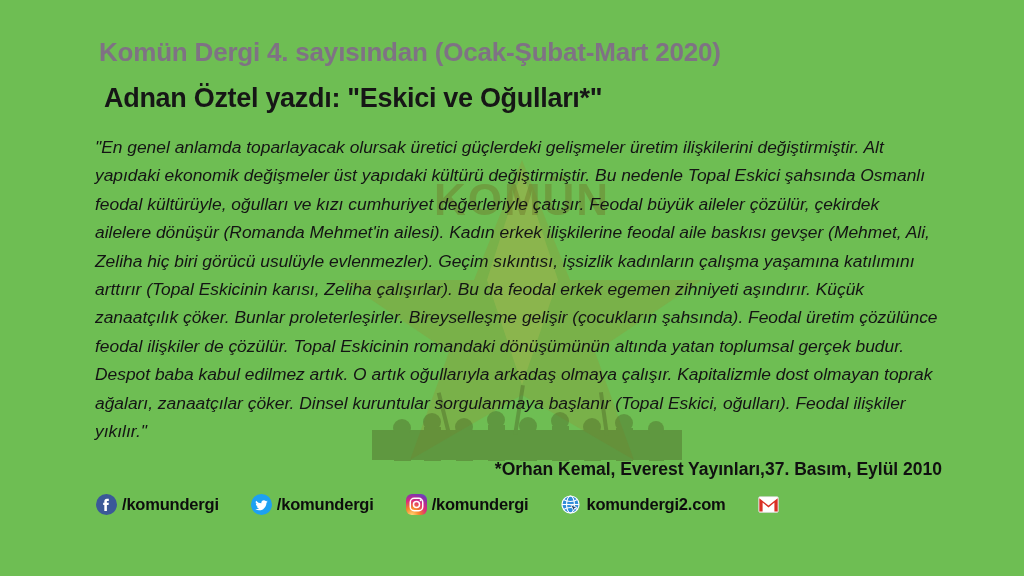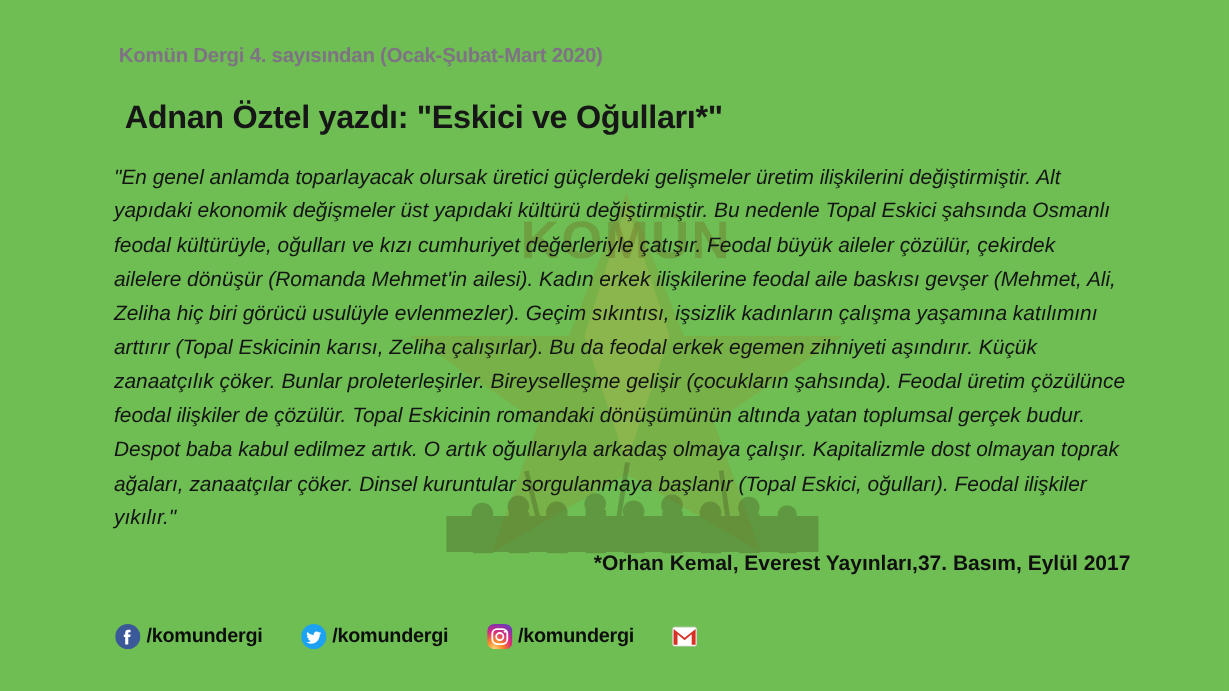--- a/index.html
+++ b/index.html
@@ -40,21 +40,21 @@
     width: 100%;
     height: 100%;
   }
 
   
   #kicker {
     position: absolute;
     left: 99px;
     top: 37px;
     z-index: 3;
-    font-size: 17px;
+    font-size: 26px;
     font-weight: bold;
     letter-spacing: -0.2px;
     color: #7F7284;
     white-space: nowrap;
   }
   #headline {
     position: absolute;
     left: 104px;
     top: 83px;
     z-index: 3;
@@ -100,21 +100,20 @@
     z-index: 3;
     display: flex;
     align-items: center;
     gap: 22px;
     white-space: nowrap;
   }
   .social-item {
     display: flex;
     align-items: center;
     gap: 5px;
-    margin-top: 26px;
   }
   .social-item .handle {
     font-size: 16.5px;
     font-weight: bold;
     color: #0d0d0d;
     letter-spacing: -0.2px;
   }
   .social-icon {
     width: 21px;
     height: 21px;
@@ -170,21 +169,21 @@
       </g>
     </svg>
   </div>
 
   <div id="kicker">Komün Dergi 4. sayısından (Ocak-Şubat-Mart 2020)</div>
 
   <div id="headline">Adnan Öztel yazdı: "Eskici ve Oğulları*"</div>
 
   <div id="quote">"En genel anlamda toparlayacak olursak üretici güçlerdeki gelişmeler üretim ilişkilerini değiştirmiştir. Alt yapıdaki ekonomik değişmeler üst yapıdaki kültürü değiştirmiştir. Bu nedenle Topal Eskici şahsında Osmanlı feodal kültürüyle, oğulları ve kızı cumhuriyet değerleriyle çatışır. Feodal büyük aileler çözülür, çekirdek ailelere dönüşür (Romanda Mehmet'in ailesi). Kadın erkek ilişkilerine feodal aile baskısı gevşer (Mehmet, Ali, Zeliha hiç biri görücü usulüyle evlenmezler). Geçim sıkıntısı, işsizlik kadınların çalışma yaşamına katılımını arttırır (Topal Eskicinin karısı, Zeliha çalışırlar). Bu da feodal erkek egemen zihniyeti aşındırır. Küçük zanaatçılık çöker. Bunlar proleterleşirler. Bireyselleşme gelişir (çocukların şahsında). Feodal üretim çözülünce feodal ilişkiler de çözülür. Topal Eskicinin romandaki dönüşümünün altında yatan toplumsal gerçek budur. Despot baba kabul edilmez artık. O artık oğullarıyla arkadaş olmaya çalışır. Kapitalizmle dost olmayan toprak ağaları, zanaatçılar çöker. Dinsel kuruntular sorgulanmaya başlanır (Topal Eskici, oğulları). Feodal ilişkiler yıkılır."</div>
 
-  <div id="attribution">*Orhan Kemal, Everest Yayınları,37. Basım, Eylül 2017</div>
+  <div id="attribution">*Orhan Kemal, Everest Yayınları,37. Basım, Eylül 2010</div>
 
   <div id="social-row">
 
     <div class="social-item">
       <span class="social-icon">
         <svg viewBox="0 0 32 32" xmlns="http://www.w3.org/2000/svg">
           <circle cx="16" cy="16" r="16" fill="#3B5998"></circle>
           <path d="M19.2 16.6h-2.6V26h-3.9v-9.4h-1.8v-3.3h1.8v-2.1c0-1.5.7-3.9 3.9-3.9l2.9.01v3.2h-2.1c-.35 0-.83.17-.83.9v1.89h2.95z" fill="#fff"></path>
         </svg>
       </span>
@@ -215,20 +214,36 @@
           </defs>
           <rect x="0" y="0" width="32" height="32" rx="9" fill="url(#igGrad)"></rect>
           <rect x="6.5" y="6.5" width="19" height="19" rx="6" fill="none" stroke="#fff" stroke-width="2.3"></rect>
           <circle cx="16" cy="16" r="4.6" fill="none" stroke="#fff" stroke-width="2.3"></circle>
           <circle cx="22.4" cy="9.6" r="1.5" fill="#fff"></circle>
         </svg>
       </span>
       <span class="handle">/komundergi</span>
     </div>
 
+    <div class="social-item sp-wide">
+      <span class="social-icon">
+        <svg viewBox="0 0 32 32" xmlns="http://www.w3.org/2000/svg">
+          <circle cx="16" cy="16" r="13.5" fill="#2E8BD8"></circle>
+          <g fill="none" stroke="#fff" stroke-width="1.7">
+            <circle cx="16" cy="16" r="13"></circle>
+            <ellipse cx="16" cy="16" rx="6" ry="13"></ellipse>
+            <line x1="3" y1="16" x2="29" y2="16"></line>
+            <path d="M5.5 8.5c3 2 7 3 10.5 3s7.5-1 10.5-3"></path>
+            <path d="M5.5 23.5c3-2 7-3 10.5-3s7.5 1 10.5 3"></path>
+          </g>
+          <path d="M16.5 16.5l9.5 4-4 1.3-1.2 4z" fill="#1b3f6b" stroke="#fff" stroke-width="1.2" stroke-linejoin="round"></path>
+        </svg>
+      </span>
+      <span class="handle">komundergi2.com</span>
+    </div>
 
     <div class="social-item sp-wide">
       <span class="social-icon">
         <svg viewBox="0 0 32 26" xmlns="http://www.w3.org/2000/svg">
           <rect x="1" y="1" width="30" height="24" rx="2" fill="#ffffff" stroke="#d9d9d9" stroke-width="1"></rect>
           <path d="M2 3.5 L16 14.5 L30 3.5 L30 23.5 L25 23.5 L25 10 L16 17.5 L7 10 L7 23.5 L2 23.5 Z" fill="#D93025"></path>
         </svg>
       </span>
     </div>
 

